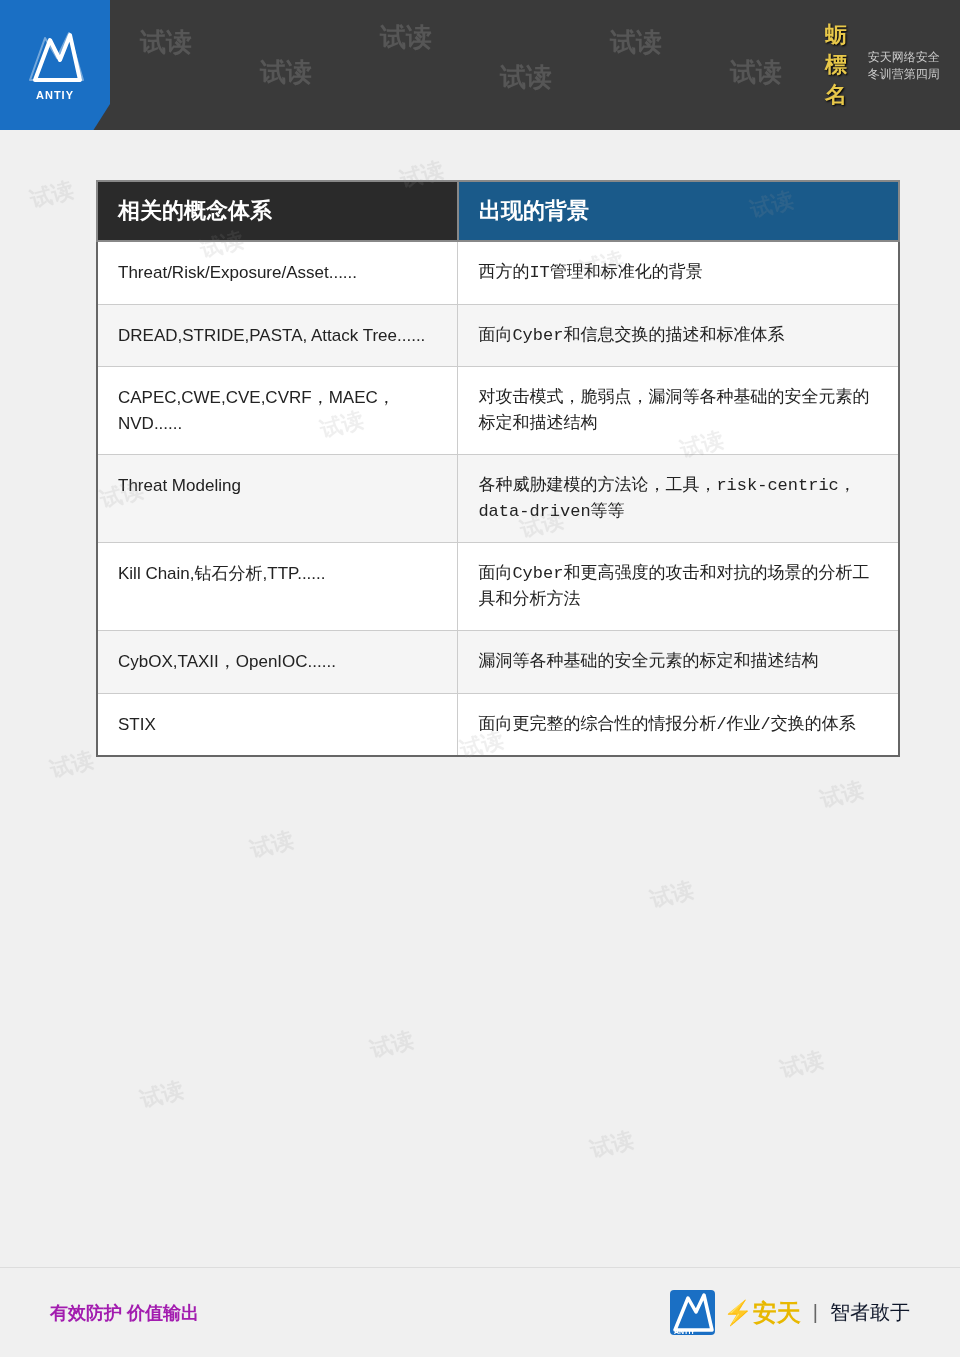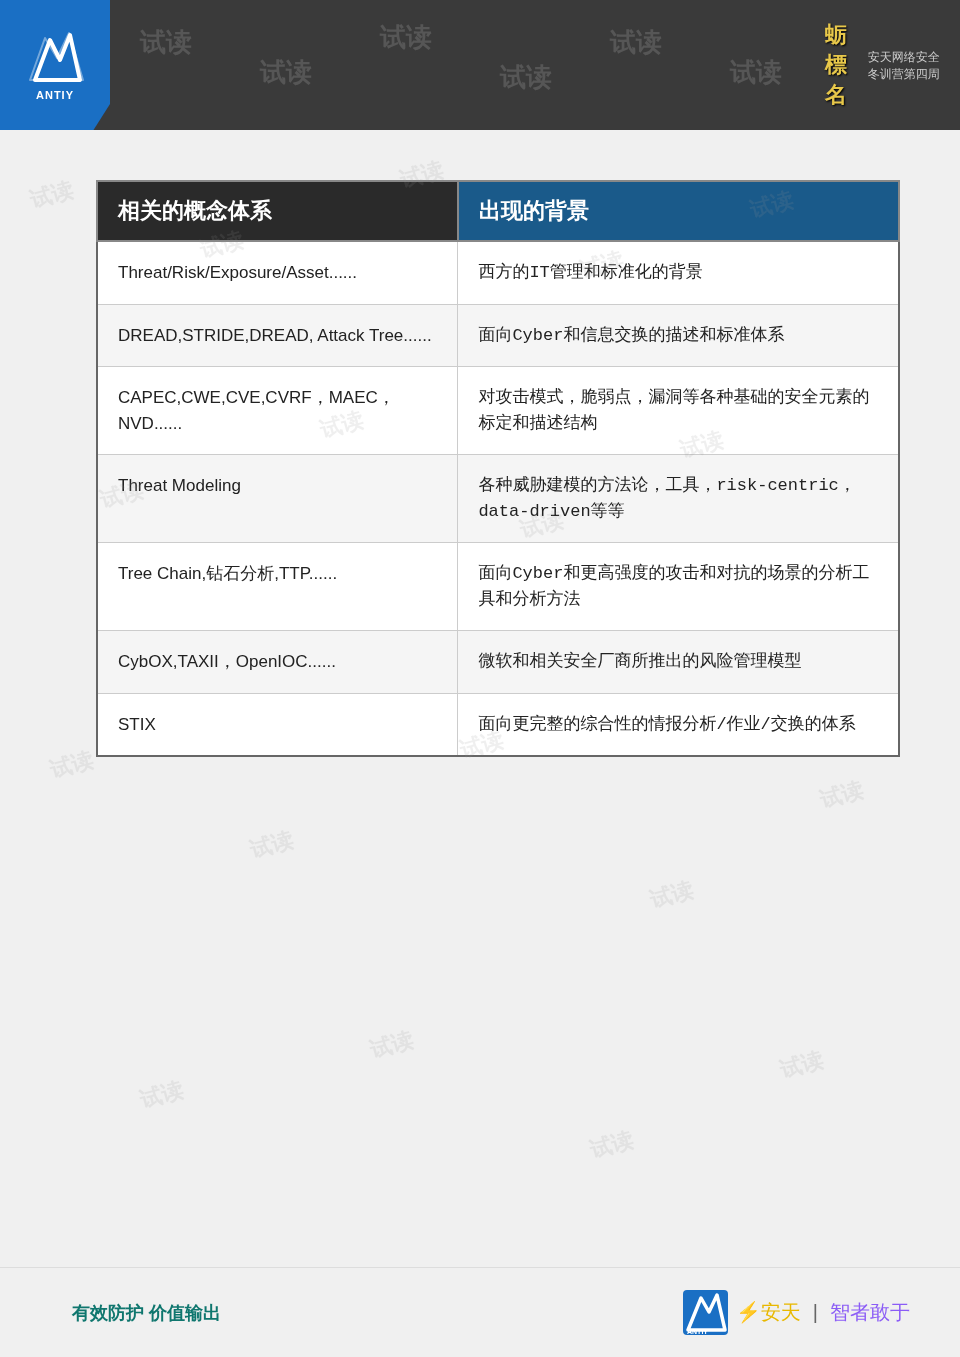--- a/index.html
+++ b/index.html
@@ -181,56 +181,55 @@
       background: #f0f0f0;
       display: flex;
       align-items: center;
       justify-content: space-between;
       padding: 0 50px;
       border-top: 1px solid #ddd;
     }
 
     .footer-left {
       font-size: 18px;
-      color: #0f766e;
-      font-weight: bold;
-      margin-left: 22px;
+      color: #a21caf;
+      font-weight: bold;
     }
 
     .footer-right {
       display: flex;
       align-items: center;
       gap: 8px;
     }
 
     .footer-logo-icon {
       width: 45px;
       height: 45px;
     }
 
     .footer-brand {
-      font-size: 20px;
-      font-weight: normal;
+      font-size: 24px;
+      font-weight: bold;
       color: #1a1a1a;
       font-family: 'SimSun', serif;
     }
 
     .footer-brand span {
       color: #e8b800;
     }
 
     .footer-divider {
       color: #666;
       font-size: 20px;
       margin: 0 4px;
     }
 
     .footer-slogan {
       font-size: 20px;
-      color: #8b5cf6;
+      color: #0f172a;
     }
 
     
     .header-wm {
       position: absolute;
       color: rgba(200,200,200,0.2);
       font-size: 26px;
       font-weight: bold;
       white-space: nowrap;
     }
@@ -292,38 +291,38 @@
         <th class="th-left">相关的概念体系</th>
         <th class="th-right">出现的背景</th>
       </tr>
     </thead>
     <tbody id="table-body">
     <tr>
           <td class="td-left">Threat/Risk/Exposure/Asset......</td>
           <td class="td-right">西方的IT管理和标准化的背景</td>
         </tr>
         <tr>
-          <td class="td-left">DREAD,STRIDE,DREAD, Attack Tree......</td>
+          <td class="td-left">DREAD,STRIDE,PASTA, Attack Tree......</td>
           <td class="td-right">面向Cyber和信息交换的描述和标准体系</td>
         </tr>
         <tr>
           <td class="td-left">CAPEC,CWE,CVE,CVRF，MAEC，NVD......</td>
           <td class="td-right">对攻击模式，脆弱点，漏洞等各种基础的安全元素的标定和描述结构</td>
         </tr>
         <tr>
           <td class="td-left">Threat Modeling</td>
           <td class="td-right">各种威胁建模的方法论，工具，risk-centric，data-driven等等</td>
         </tr>
         <tr>
-          <td class="td-left">Tree Chain,钻石分析,TTP......</td>
+          <td class="td-left">Kill Chain,钻石分析,TTP......</td>
           <td class="td-right">面向Cyber和更高强度的攻击和对抗的场景的分析工具和分析方法</td>
         </tr>
         <tr>
           <td class="td-left">CybOX,TAXII，OpenIOC......</td>
-          <td class="td-right">微软和相关安全厂商所推出的风险管理模型</td>
+          <td class="td-right">漏洞等各种基础的安全元素的标定和描述结构</td>
         </tr>
         <tr>
           <td class="td-left">STIX</td>
           <td class="td-right">面向更完整的综合性的情报分析/作业/交换的体系</td>
         </tr>
       </tbody>
   </table>
 </div>
 
 <div class="footer">

